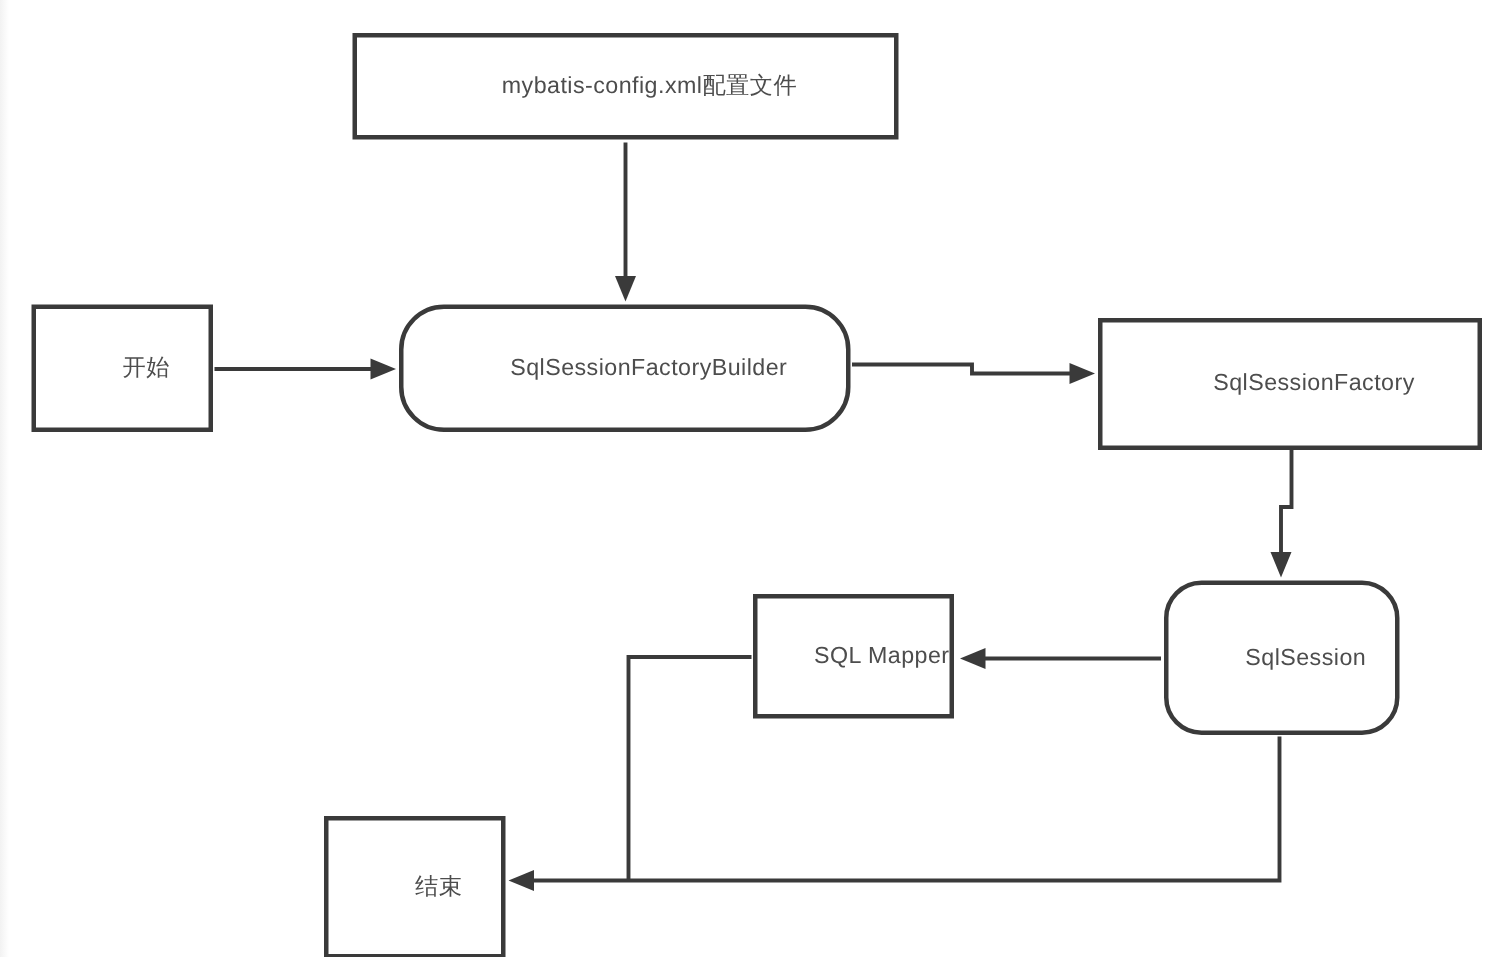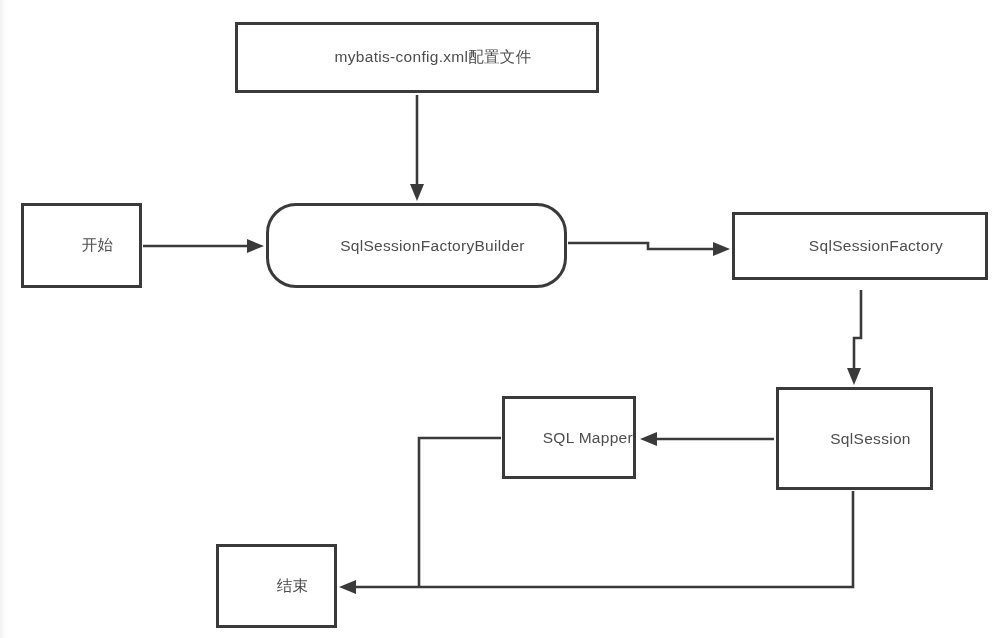--- a/index.html
+++ b/index.html
@@ -27,24 +27,24 @@
     color: #4d4d4d;
     font-size: 15.5px;
     letter-spacing: 0.3px;
     text-align: center;
     white-space: nowrap;
     padding-left: 32px;
   }
   .n-config  { left: 235px; top: 22px;  width: 364px; height: 71px;  }
   .n-start   { left: 21px;  top: 203px; width: 121px; height: 85px; text-align: right;  }
   .n-builder { left: 266px; top: 203px; width: 301px; height: 85px; border-radius: 30px;  }
-  .n-factory { left: 732px; top: 212px; width: 256px; height: 68px;  }
-  .n-session { left: 776px; top: 387px; width: 157px; height: 103px; }
+  .n-factory { left: 732px; top: 212px; width: 256px; height: 88px;  }
+  .n-session { left: 776px; top: 387px; width: 157px; height: 103px; border-radius: 25px; }
   .n-mapper  { left: 502px; top: 396px; width: 134px; height: 83px; justify-content: flex-end;  }
-  .n-end     { left: 216px; top: 544px; width: 121px; height: 84px; font-family: Liberation Mono, monospace;  }
+  .n-end     { left: 216px; top: 544px; width: 121px; height: 95px; font-family: Liberation Mono, monospace;  }
   .edge { stroke: #3a3a3a; stroke-width: 2.6; fill: none; }
   .head { fill: #3a3a3a; stroke: none; }
 </style>
 </head>
 <body>
 
 <div class="stage">
 
   <svg class="connector-layer" width="1001" height="638" viewBox="0 0 1001 638">
 

